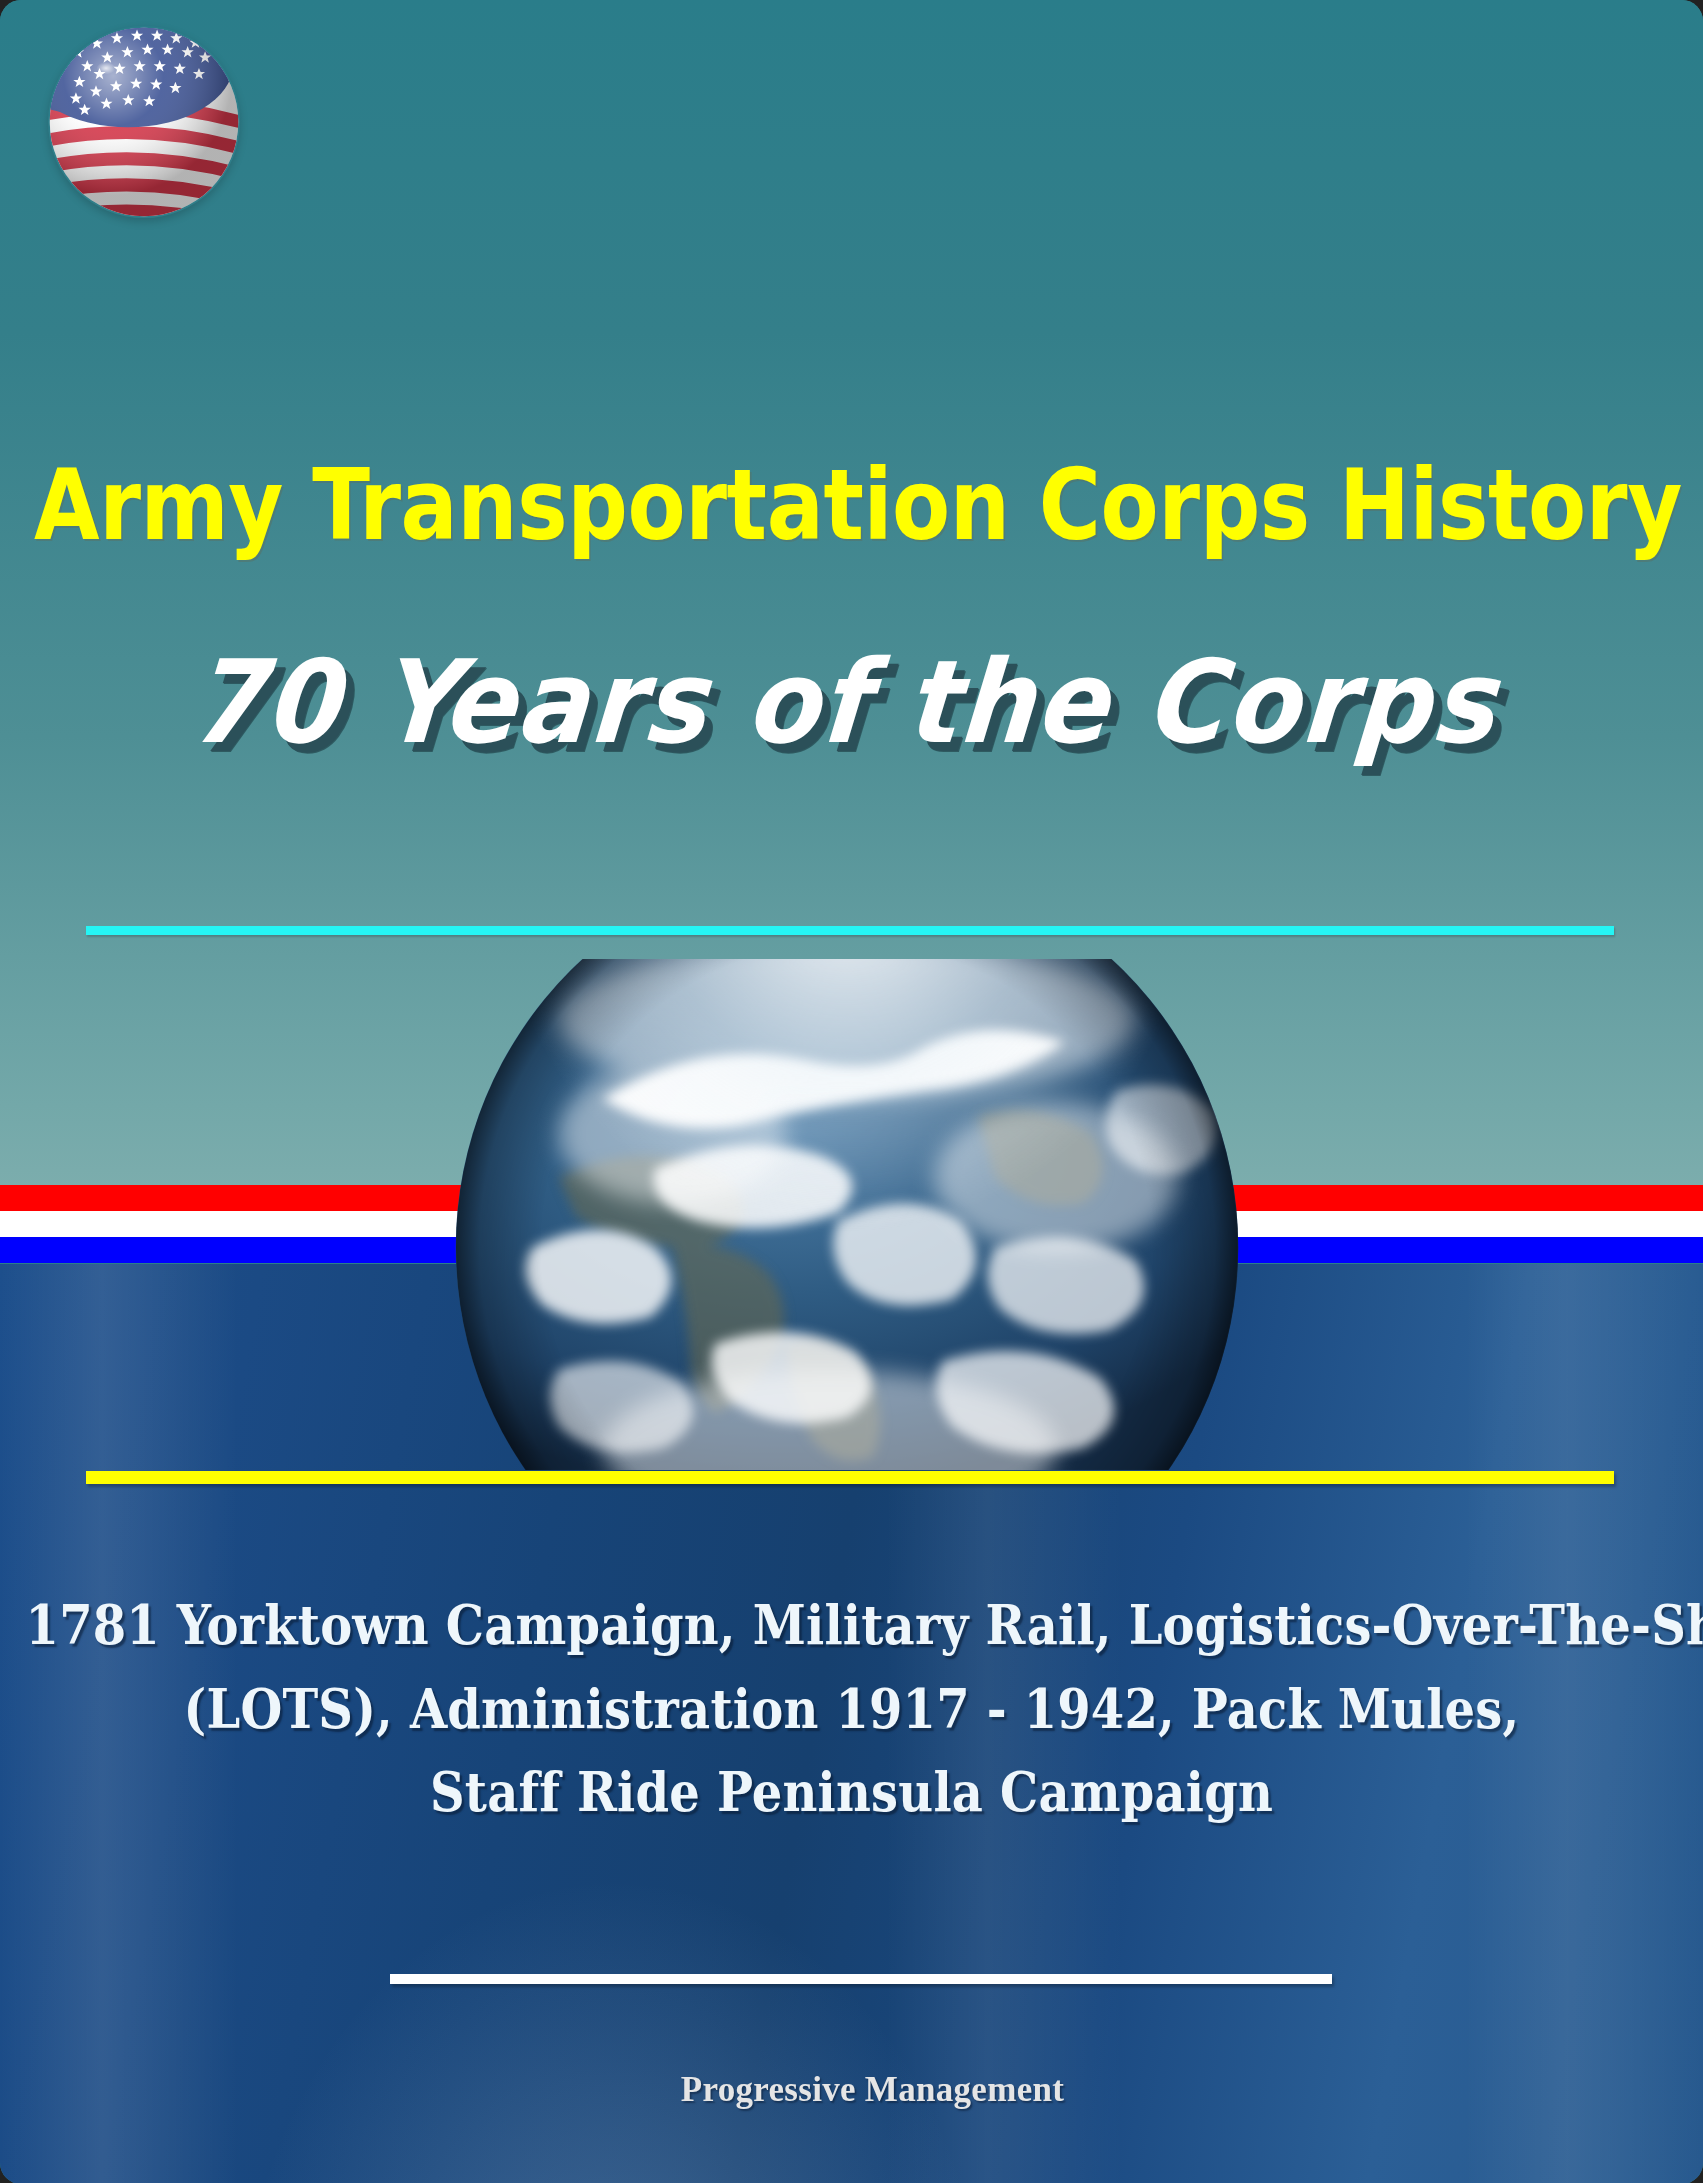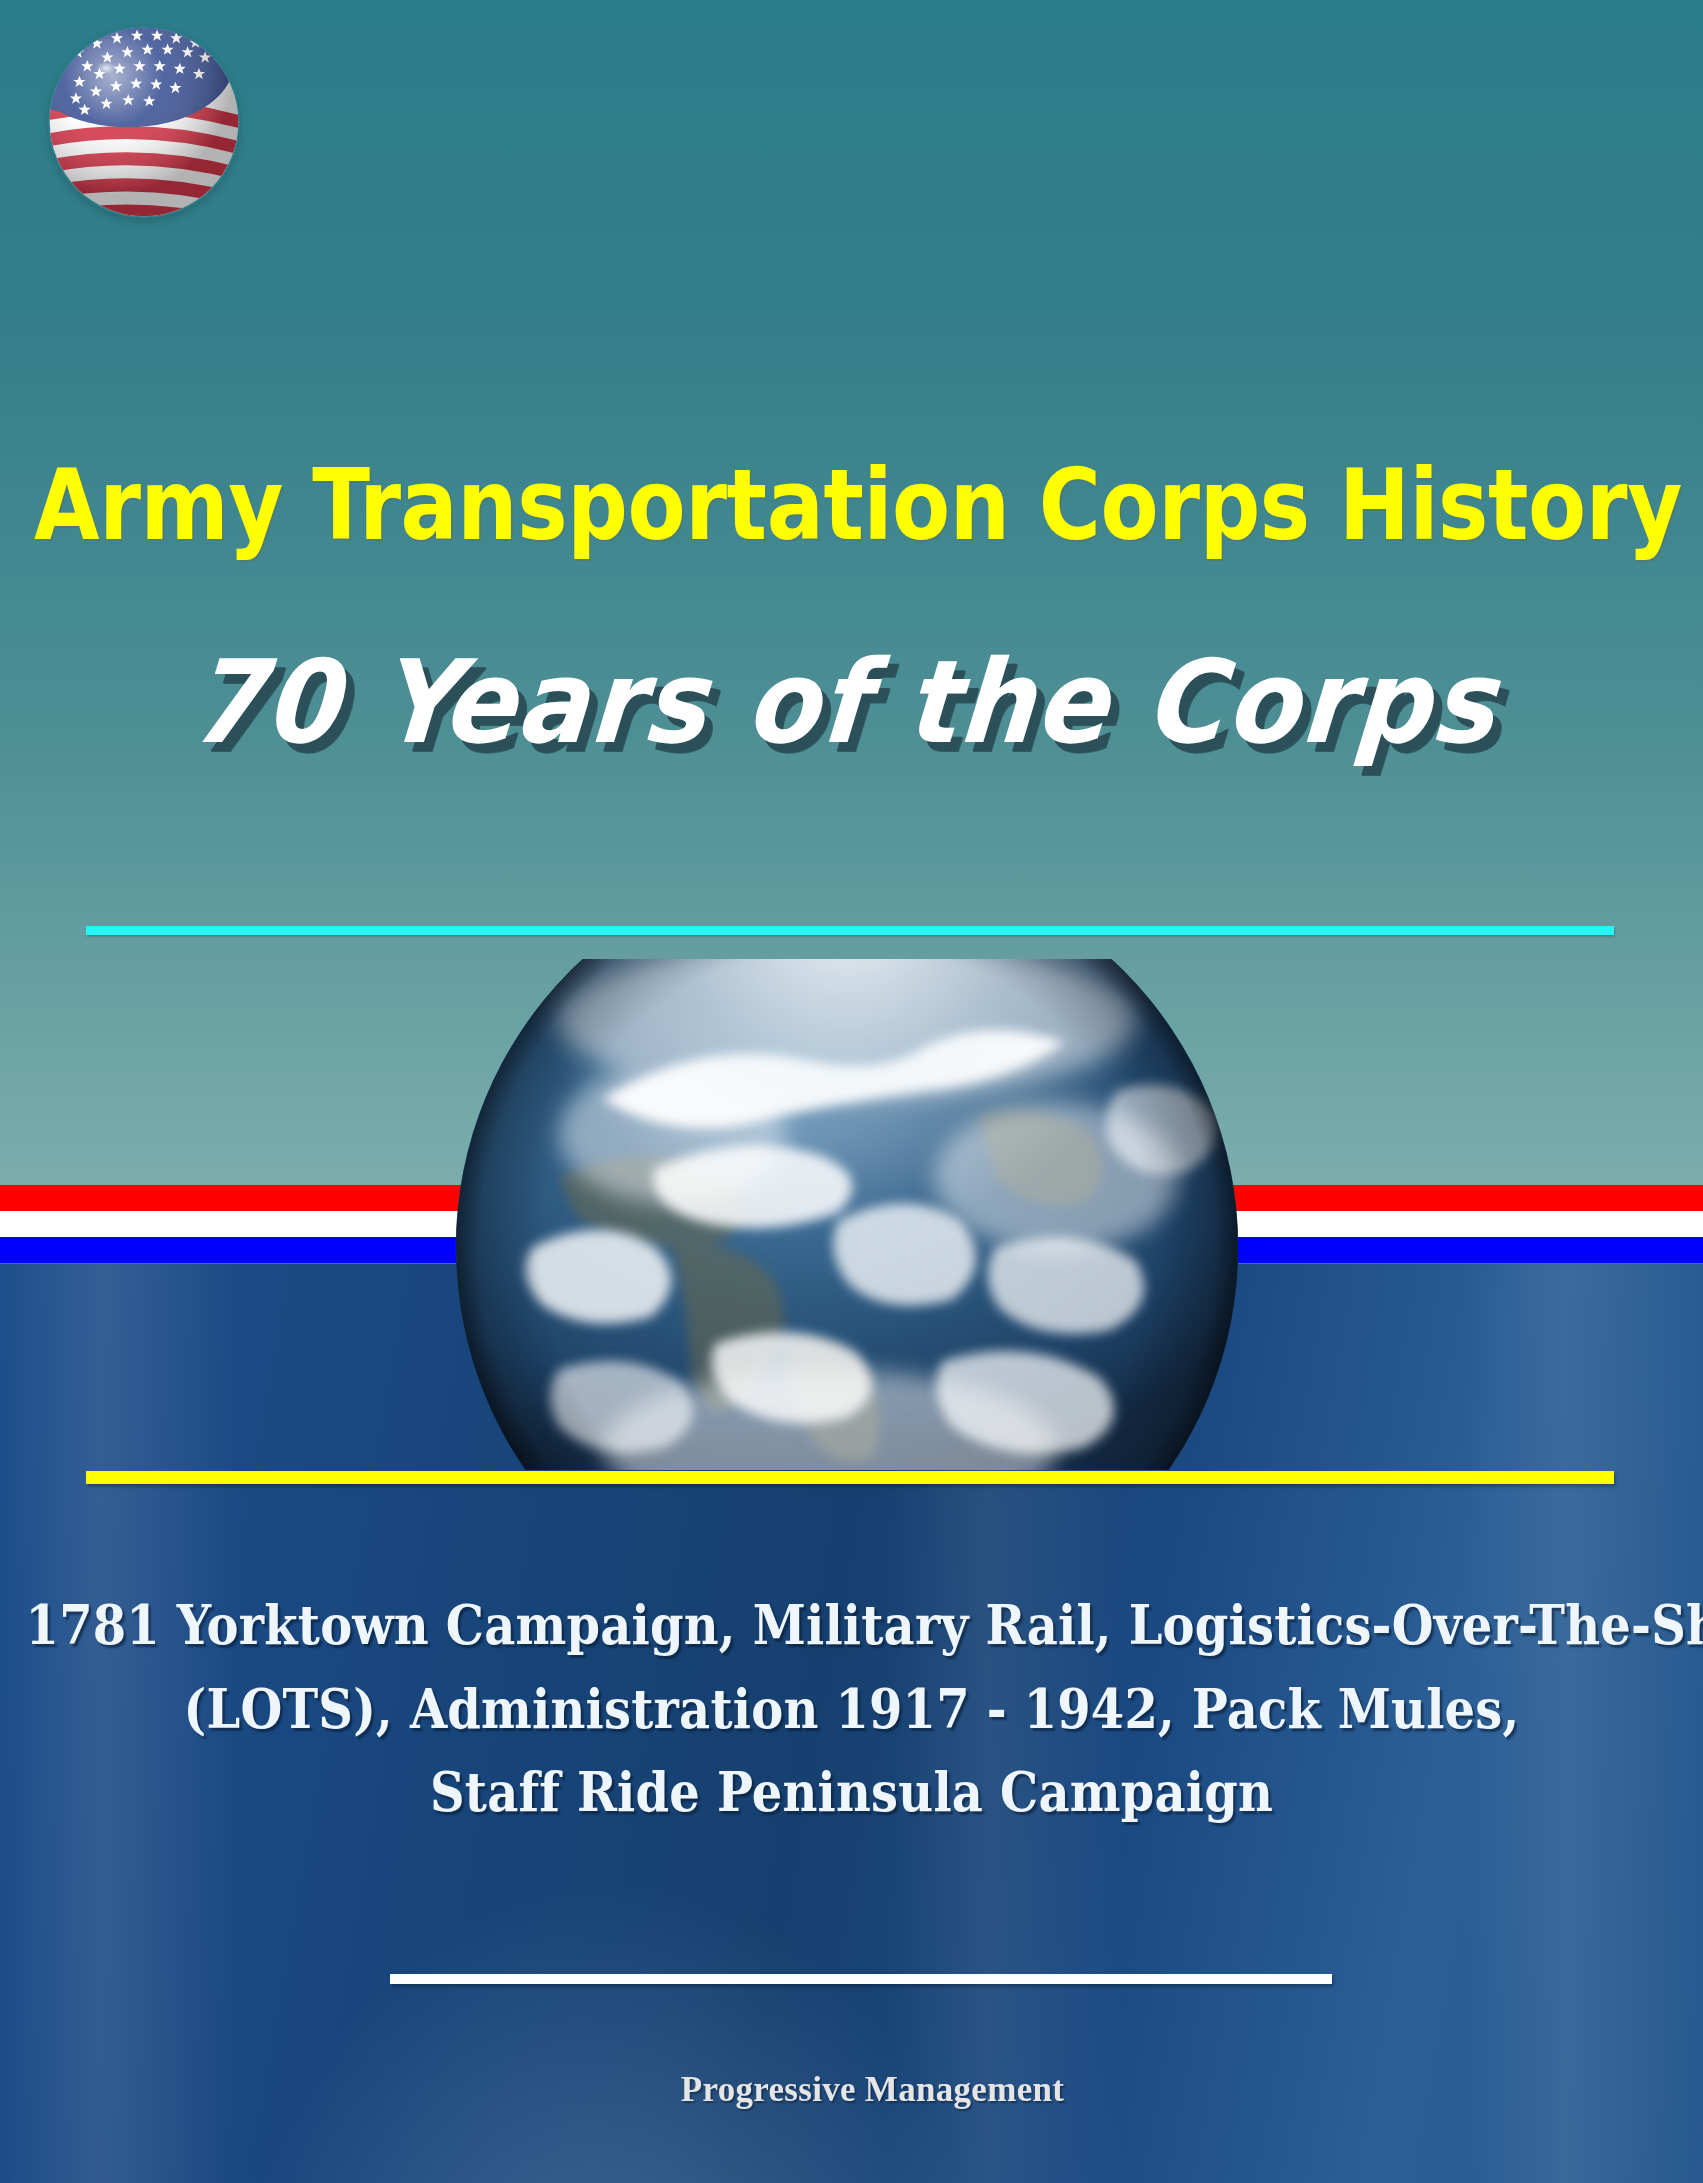--- a/index.html
+++ b/index.html
@@ -5,20 +5,21 @@
   html,body{margin:0;padding:0;background:#222;}
   *{box-sizing:border-box;}
 
   .cover{
     position:relative;
     width:1703px;
     height:2184px;
     overflow:hidden;
     font-family:"Liberation Sans", sans-serif;
     background:#2a7f8c;
+    border-radius:21px;
   }
 
   
   .teal-panel{
     position:absolute; left:0; top:0; width:1703px; height:1188px;
     background:linear-gradient(180deg,#2a7d8a 0%, #347f8a 28%, #4e8f95 62%, #73a8a9 93%, #7cadad 100%);
   }
 
   
   .blue-panel{

